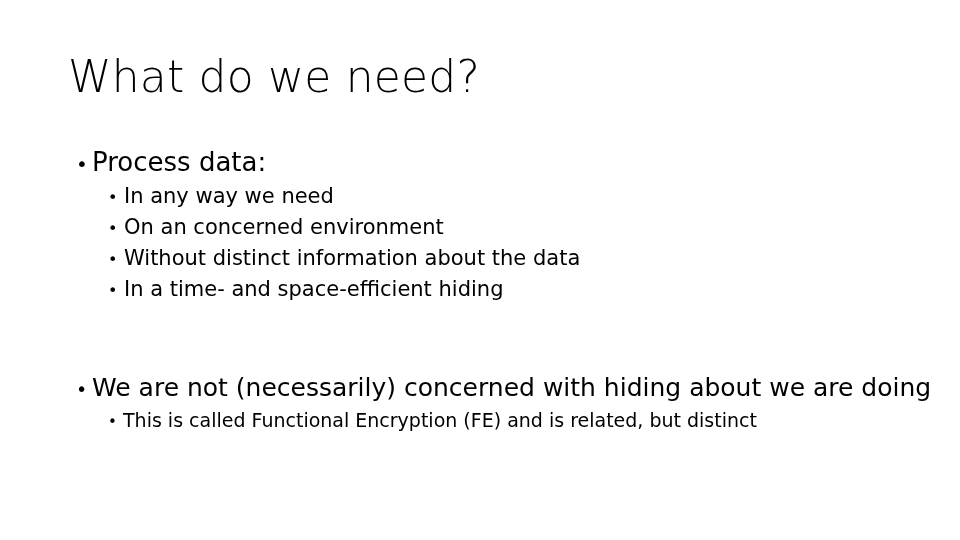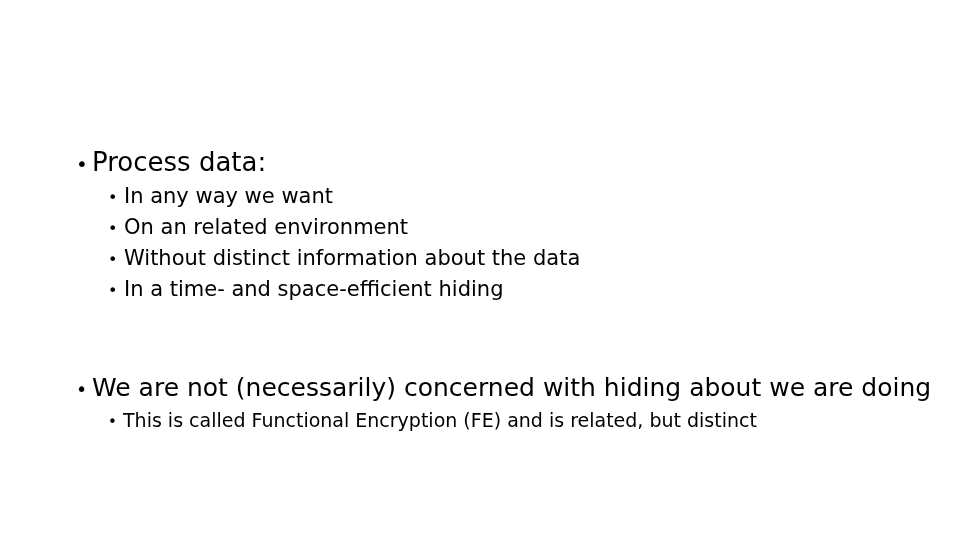--- a/index.html
+++ b/index.html
@@ -111,34 +111,35 @@
     font-size: 15px;
   }
 
   
 </style>
 </head>
 <body style="background: rgb(255, 255, 255); color: rgb(0, 0, 0);">
 
 <div class="slide" style="background: rgb(255, 255, 255);">
 
+  <div class="slide-title">What do we need?</div>
 
   <div class="body-block">
 
   <div class="bullet-row lvl1" style="left: 76px; top: 148px;">
         <span class="bullet-mark">•</span>
         <span class="bullet-text">Process data:</span>
       </div>
       <div class="bullet-row lvl2" style="left: 108px; top: 184px;">
         <span class="bullet-mark">•</span>
-        <span class="bullet-text">In any way we want</span>
+        <span class="bullet-text">In any way we need</span>
       </div>
       <div class="bullet-row lvl2" style="left: 108px; top: 215px;">
         <span class="bullet-mark">•</span>
-        <span class="bullet-text">On an related environment</span>
+        <span class="bullet-text">On an concerned environment</span>
       </div>
       <div class="bullet-row lvl2" style="left: 108px; top: 246px;">
         <span class="bullet-mark">•</span>
         <span class="bullet-text">Without distinct information about the data</span>
       </div>
       <div class="bullet-row lvl2" style="left: 108px; top: 277px;">
         <span class="bullet-mark">•</span>
         <span class="bullet-text">In a time- and space-efficient hiding</span>
       </div>
       <div class="bullet-row lvl1b" style="left: 76px; top: 374px;">

